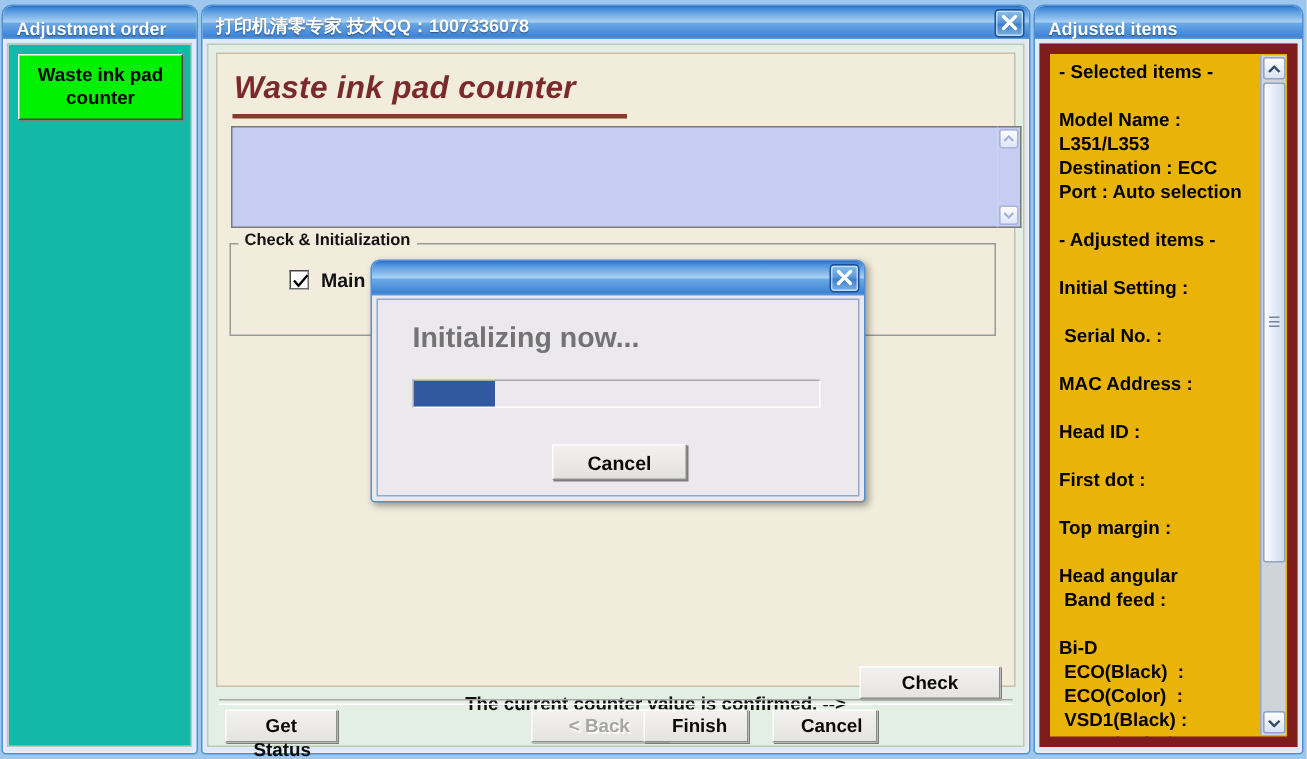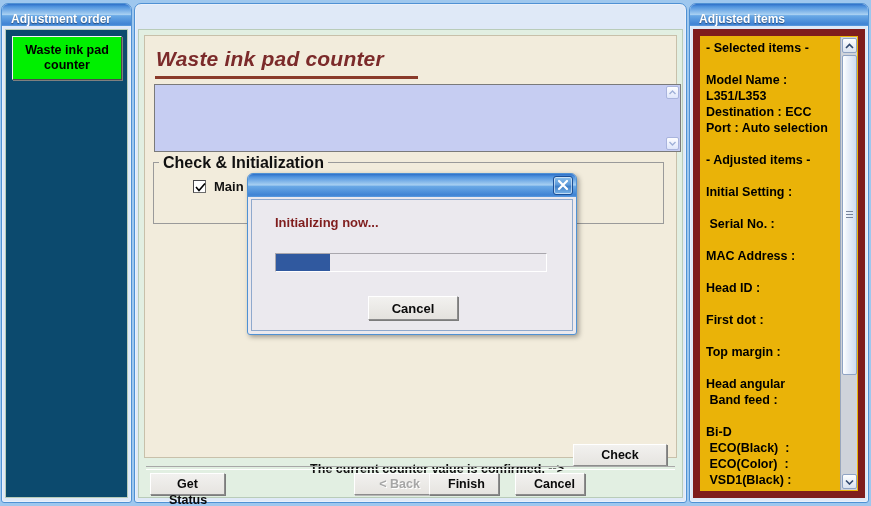--- a/index.html
+++ b/index.html
@@ -44,21 +44,21 @@
     box-shadow:0 0 0 1px rgba(255,255,255,.55) inset;
     cursor:pointer;
   }
   .clsbtn svg{display:block;margin:2px auto 0;}
 
   
   #leftwin{left:1px;top:3px;width:131px;height:500px;}
   #leftwin .titlebar{border-radius:6px 6px 0 0;}
   .leftbody{
     position:absolute;left:3px;right:3px;top:25px;bottom:4px;
-    background:#0c4a6e;
+    background:#14b8a6;
     border:1px solid #b9ccb9;
     box-sizing:border-box;
   }
   .greenbtn{
     position:absolute;left:6px;top:6px;width:110px;height:44px;
     background:#00f000;
     border:1px solid #4a4a4a;
     border-top-color:#f3f3f3;border-left-color:#f3f3f3;
     box-shadow:1px 1px 0 #808080;
     color:#000;font-size:12.5px;font-weight:bold;line-height:15px;
@@ -113,21 +113,21 @@
 
   
   .groupbox{
     position:absolute;left:8px;top:126px;width:511px;height:62px;
     border:1px solid #9a9a9a;
     box-sizing:border-box;
   }
   .grouplabel{
     position:absolute;left:14px;top:118px;
     background:#f2ecdc;padding:0 4px;
-    font-size:16px;font-weight:bold;color:#111;
+    font-size:11px;font-weight:bold;color:#111;
   }
   .cbrow{
     position:absolute;left:16px;top:143px;
     display:flex;align-items:center;gap:8px;
     font-size:13px;font-weight:bold;color:#111;margin-left:32px;
   }
   .cbox{
     width:13px;height:13px;background:#fff;
     border:1px solid #6b6b6b;
     border-top-color:#46464a;border-left-color:#46464a;
@@ -205,21 +205,21 @@
     box-sizing:border-box;
     box-shadow:2px 2px 5px rgba(0,0,0,.35);
   }
   #dlg .titlebar{height:23px;border-radius:5px 5px 0 0;}
   .dlgbody{
     position:absolute;left:3px;right:3px;top:25px;bottom:3px;
     background:#ebe9ee;border:1px solid #8fa9cd;box-sizing:border-box;
   }
   .dlgmsg{
     position:absolute;left:23px;top:15px;
-    font-size:13px;font-weight:bold;color:#7f1d1d;
+    font-size:19px;font-weight:bold;color:#737373;
   }
   .pbar{
     position:absolute;left:23px;top:53px;width:272px;height:19px;
     background:#ebe9ee;
     border:1px solid #a9a7ad;
     border-right-color:#ffffff;border-bottom-color:#ffffff;
     box-sizing:border-box;
   }
   .pfill{height:100%;background:#30599f;}
   .dlgbtn{
@@ -243,20 +243,28 @@
     </div>
     <div class="leftbody">
       <div class="greenbtn" style="background: rgb(0, 240, 0);">
         <span style="white-space:pre-line">Waste ink pad
 counter</span>
       </div>
     </div>
   </div>
 
   <div class="win" id="mainwin">
+    <div class="titlebar">
+      <span class="tbtext">打印机清零专家 技术QQ：1007336078</span>
+      <span class="clsbtn">
+        <svg width="12" height="12" viewBox="0 0 12 12" aria-hidden="true">
+          <path d="M2 2 L10 10 M10 2 L2 10" stroke="#ffffff" stroke-width="2.2" stroke-linecap="round"></path>
+        </svg>
+      </span>
+    </div>
 
     <div class="mainbody">
       <div class="innerpane">
 
         <div class="pagetitle">Waste ink pad counter</div>
         <div class="titlerule"></div>
 
         <div class="logbox">
           <span></span>
         </div>

